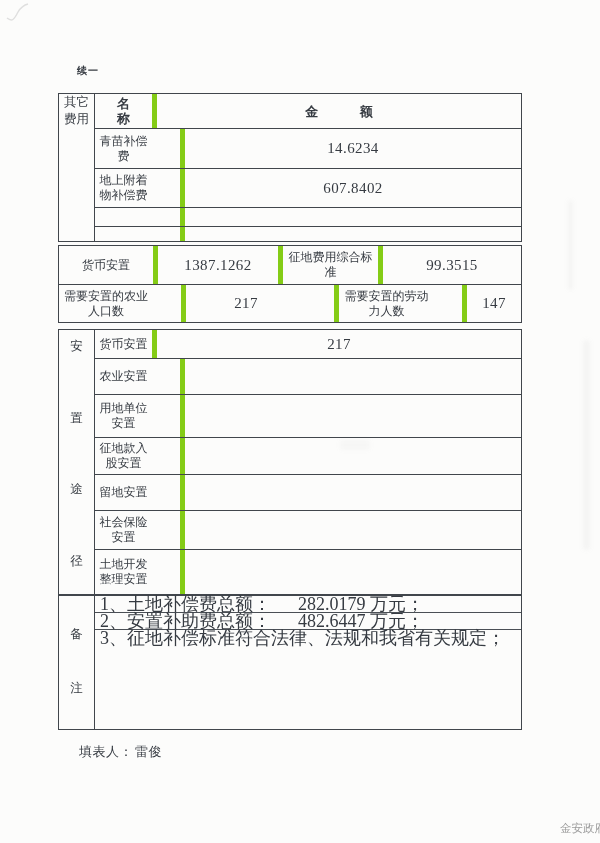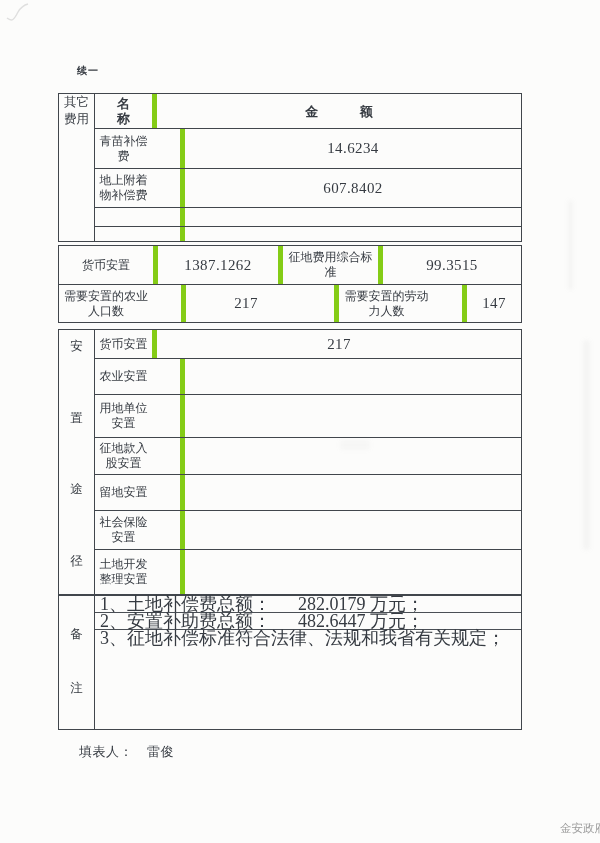--- a/index.html
+++ b/index.html
@@ -44,21 +44,21 @@
   .sp2 span{letter-spacing:2.3em;margin-right:-2.3em;}
   .sp3 span{letter-spacing:3.2em;margin-right:-3.2em;}
   .hdr{font-size:13px;font-weight:bold;}
 
   .note-row{display:flex;align-items:center;flex:none;box-sizing:border-box;}
   .note-row + .note-row{border-top:1px solid #4a4f55;}
   .note-row.grow{flex:1;}
   .note{padding:1px 4px 1px 5px;font-size:18px;line-height:14.4px;white-space:pre-wrap;text-align:right;}
 
   .filler-line{position:absolute;left:79px;top:743px;font-size:13px;letter-spacing:.5px;}
-  .filler-line .name{margin-left:14px;}
+  .filler-line .name{margin-left:2px;}
 
   .watermark{position:absolute;left:560px;top:821px;font-size:11.5px;color:#9c9c9c;
     font-family:"Liberation Sans","DejaVu Sans",sans-serif;white-space:nowrap;}
 </style>
 </head>
 <body>
 
 <div class="page">
 
   <svg class="scan-squiggle" width="34" height="24" viewBox="0 0 34 24">

